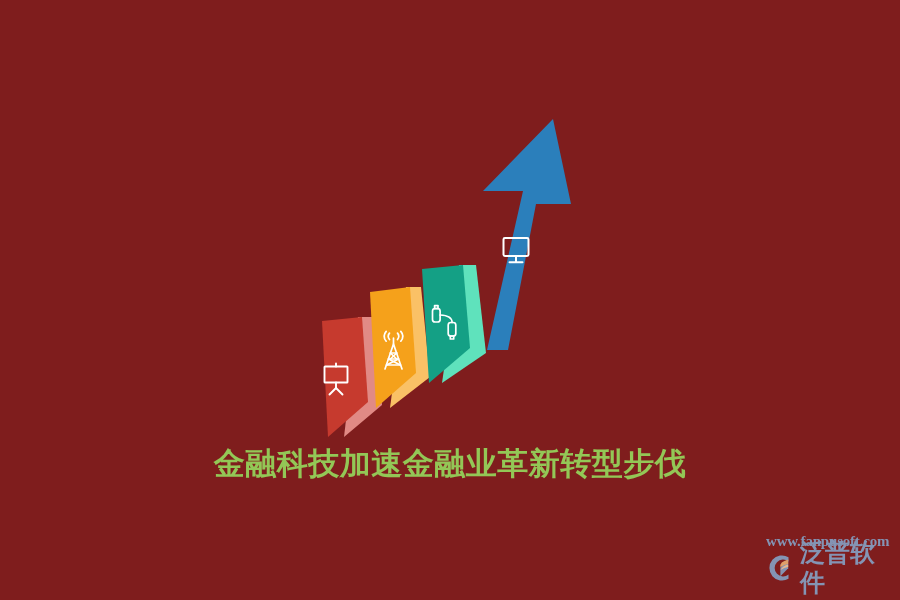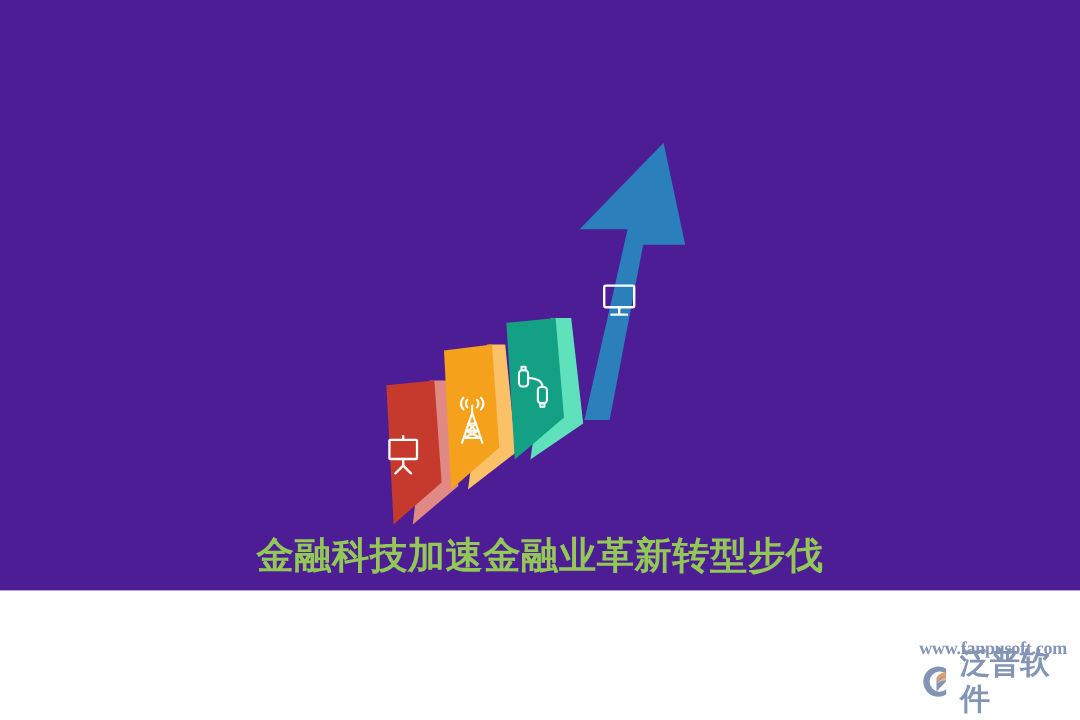--- a/index.html
+++ b/index.html
@@ -13,22 +13,22 @@
     position: relative;
     overflow: hidden;
     font-family: "Liberation Sans", sans-serif;
   }
 
   #stage {
     position: absolute;
     left: 0;
     top: 0;
     width: 900px;
-    height: 492px;
-    background: #4c1d95;
+    height: 600px;
+    background: #7f1d1d;
   }
 
   
   #arrow-graphic {
     position: absolute;
     left: 290px;
     top: 105px;
     width: 300px;
     height: 345px;
   }

